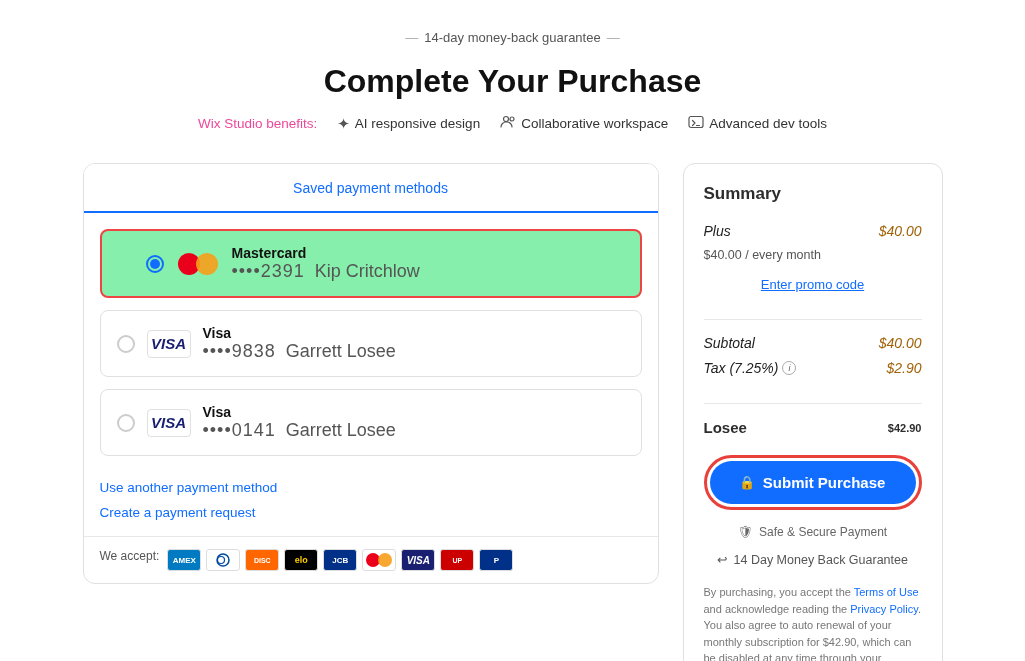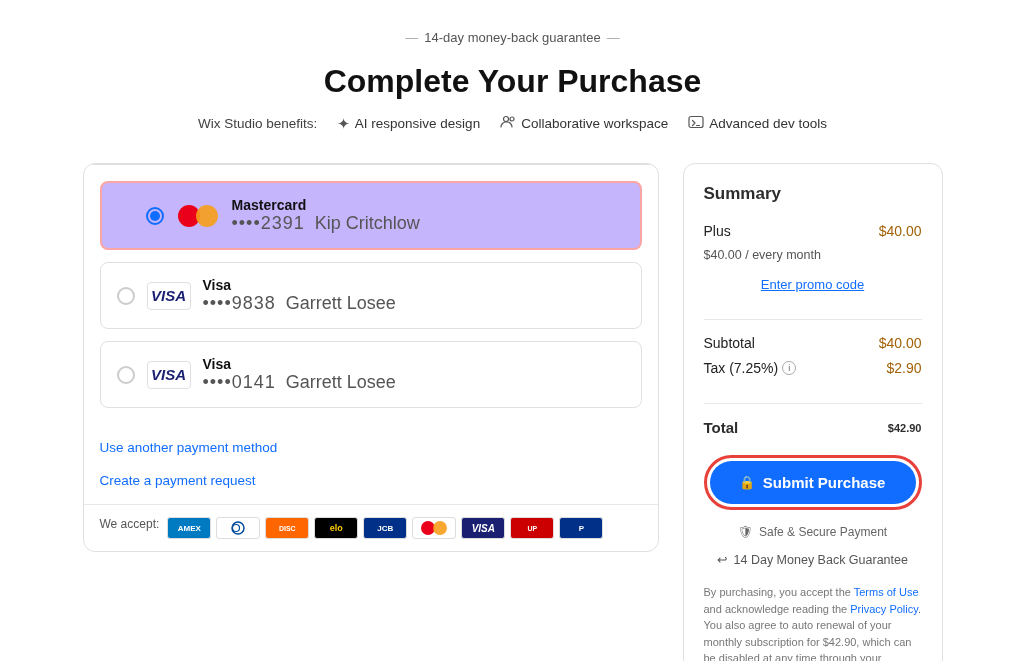--- a/index.html
+++ b/index.html
@@ -33,21 +33,21 @@
     }
     .benefits-bar {
       display: flex;
       align-items: center;
       gap: 20px;
       font-size: 13.5px;
       color: #333;
       margin-bottom: 30px;
     }
     .benefits-bar .benefits-label {
-      color: #404040;
+      color: #ec4899;
     }
     .benefit-item {
       display: flex;
       align-items: center;
       gap: 5px;
       color: #333;
       font-size: 13.5px;
     }
     .benefit-icon {
       font-size: 15px;
@@ -112,22 +112,22 @@
     .payment-card {
       border: 1px solid #e0e0e0;
       border-radius: 8px;
       padding: 14px 16px;
       display: flex;
       align-items: center;
       gap: 12px;
       cursor: pointer;
     }
     .payment-card.selected {
-      border: 2px solid #fca5a5;
-      background: #c4b5fd;
+      border: 2px solid #ef4444;
+      background: #86efac;
       padding-left: 44px;
     }
     .radio-btn {
       width: 18px;
       height: 18px;
       border-radius: 50%;
       border: 2px solid #116dff;
       display: flex;
       align-items: center;
       justify-content: center;
@@ -206,41 +206,40 @@
       gap: 10px;
     }
     .link-btn {
       font-size: 13.5px;
       color: #116dff;
       background: none;
       border: none;
       cursor: pointer;
       text-align: left;
       padding: 0;
-      margin-top: 8px;
     }
     .accepted-cards {
       padding: 12px 16px;
       border-top: 1px solid #e8e8e8;
       display: flex;
       align-items: flex-start;
       gap: 8px;
     }
     .accepted-label {
       font-size: 12px;
       color: #555;
     }
     .card-icons {
       display: flex;
       gap: 5px;
       align-items: center;
     }
     .card-icon-box {
       height: 22px;
-      width: 44px;
+      width: 34px;
       border-radius: 3px;
       border: 1px solid #ddd;
       background: #f5f5f5;
       display: flex;
       align-items: center;
       justify-content: center;
       font-size: 9px;
       font-weight: 700;
       color: #333;
       overflow: hidden;
@@ -269,20 +268,21 @@
     .summary-title {
       font-size: 17px;
       font-weight: 700;
       margin-bottom: 14px;
     }
     .summary-row {
       display: flex;
       justify-content: space-between;
       align-items: flex-start;
       margin-bottom: 4px;
+      font-style: italic;
     }
     .summary-row-label {
       font-size: 14px;
       color: #222;
     }
     .summary-row-value {
       font-size: 14px;
       color: #a16207;
     }
     .summary-sub {
@@ -426,20 +426,21 @@
       </span>
       <span>Advanced dev tools</span>
     </div>
   </div>
 
   <div class="main-content">
 
     <div class="payment-panel">
 
       <div class="tabs">
+        <button class="tab active">Saved payment methods</button>
       </div>
 
       <div class="payment-list">
 
         <div class="payment-card selected">
           <div class="radio-btn selected">
             <div class="radio-inner"></div>
           </div>
           <div class="mc-logo">
             <div class="mc-circle-left"></div>
@@ -531,21 +532,21 @@
         <div class="tax-row">
           <span class="summary-row-label">Tax (7.25%)</span>
           <span class="info-icon">i</span>
         </div>
         <span class="summary-row-value">$2.90</span>
       </div>
 
       <hr class="summary-divider">
 
       <div class="summary-total-row">
-        <span class="summary-total-label">Total</span>
+        <span class="summary-total-label">Losee</span>
         <span class="summary-total-value">$42.90</span>
       </div>
 
       <div class="submit-btn-wrapper">
         <button class="submit-btn">
           <span class="lock-icon">🔒</span>
           <span>Submit Purchase</span>
         </button>
       </div>
 

